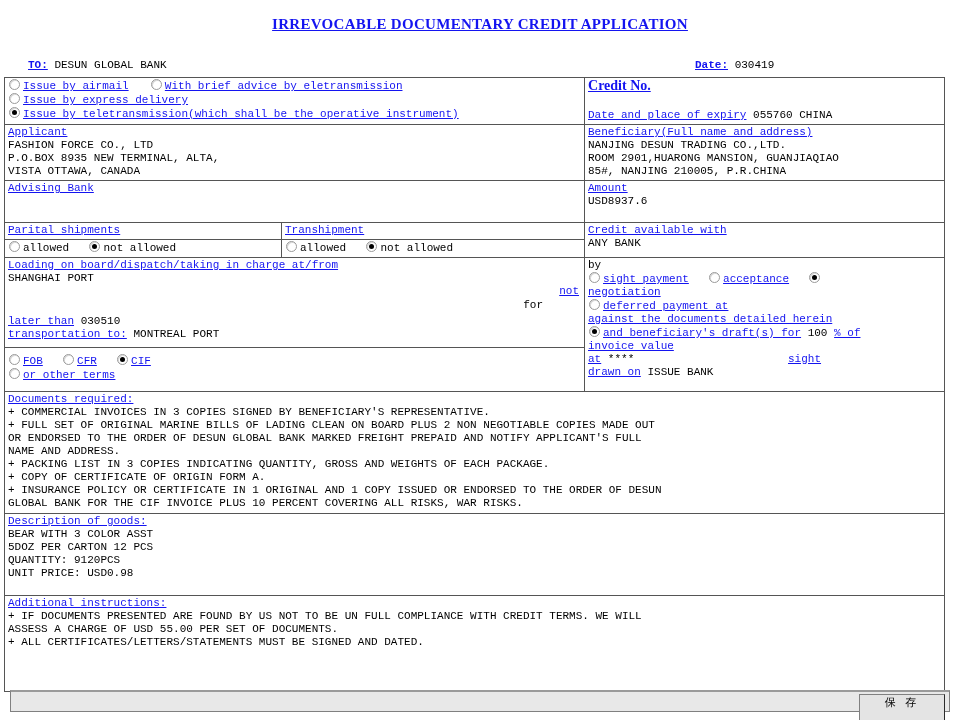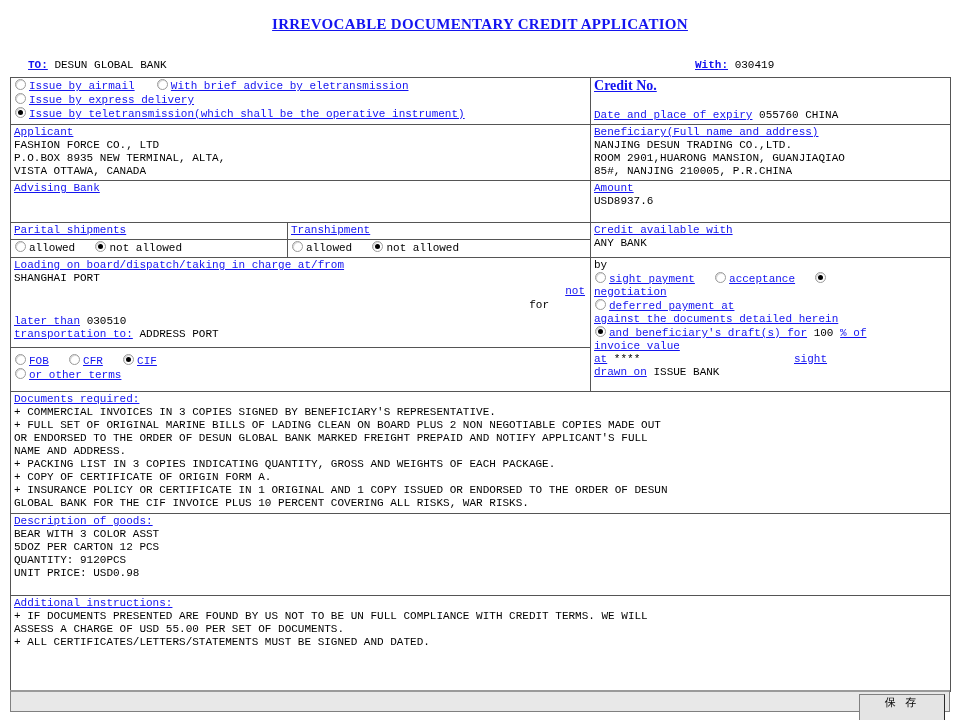--- a/index.html
+++ b/index.html
@@ -53,21 +53,21 @@
   .lbl-n {
     color: #1414f0;
     text-decoration: underline;
     font-weight: normal;
   }
   .val { color: #000000; }
 
   
   table.form {
     border-collapse: collapse;
-    margin: 0 10px;
+    margin: 0 4px;
     width: 940px;
     table-layout: fixed;
   }
   table.form td {
     border: 1px solid #555555;
     vertical-align: top;
     padding: 1px 3px 2px 3px;
     font-size: 11px;
     line-height: 13px;
   }
@@ -152,21 +152,21 @@
 
 <div class="page">
 
   <div class="doc-title">IRREVOCABLE DOCUMENTARY CREDIT APPLICATION</div>
 
   <div class="hdr-row">
     <div class="hdr-left">
       <span class="lbl">TO:</span><span class="val">&nbsp;</span><span class="val">DESUN GLOBAL BANK</span>
     </div>
     <div class="hdr-right">
-      <span class="lbl">With:</span><span class="val">&nbsp;</span><span class="val">030419</span>
+      <span class="lbl">Date:</span><span class="val">&nbsp;</span><span class="val">030419</span>
     </div>
   </div>
 
   <table class="form">
     <colgroup>
       <col style="width:277px">
       <col style="width:303px">
       <col style="width:360px">
     </colgroup>
 
@@ -259,21 +259,21 @@
         <div class="not-for">
           <span class="not-cell lbl-n">not</span>
           <span class="for-cell val">for</span>
         </div>
         <div class="line">
           <span class="lbl-n">later than</span>
           <span class="val">030510</span>
         </div>
         <div class="line">
           <span class="lbl-n">transportation to:</span>
-          <span class="val">ADDRESS PORT</span>
+          <span class="val">MONTREAL PORT</span>
         </div>
       </td>
       <td rowspan="2">
         <div class="line val">by</div>
         <div class="line">
           <span class="radio"></span><span class="lbl-n">sight payment</span>
           <span style="display:inline-block;width:6px"></span>
           <span class="radio"></span><span class="lbl-n">acceptance</span>
           <span style="display:inline-block;width:6px"></span>
           <span class="radio on"></span>

